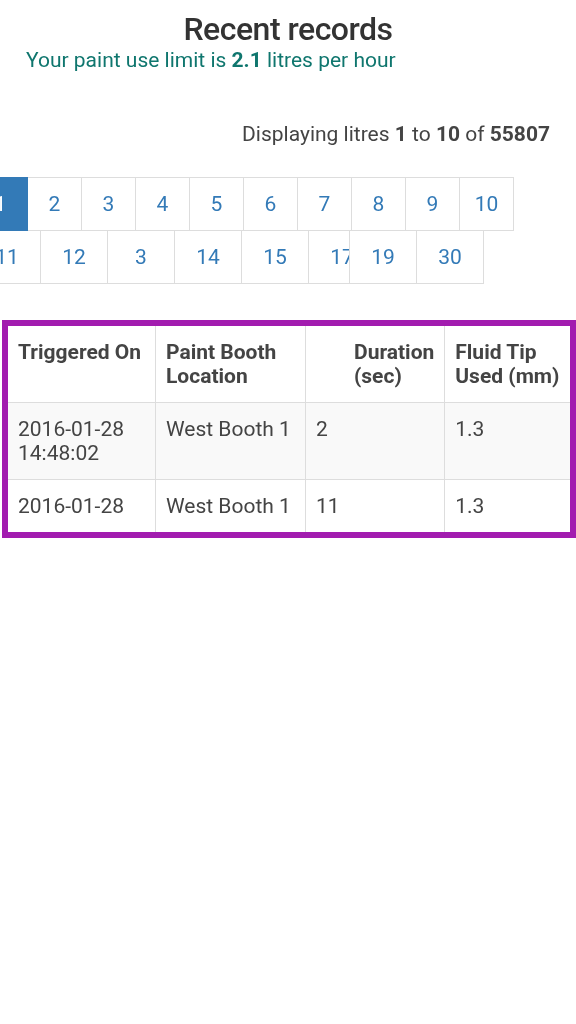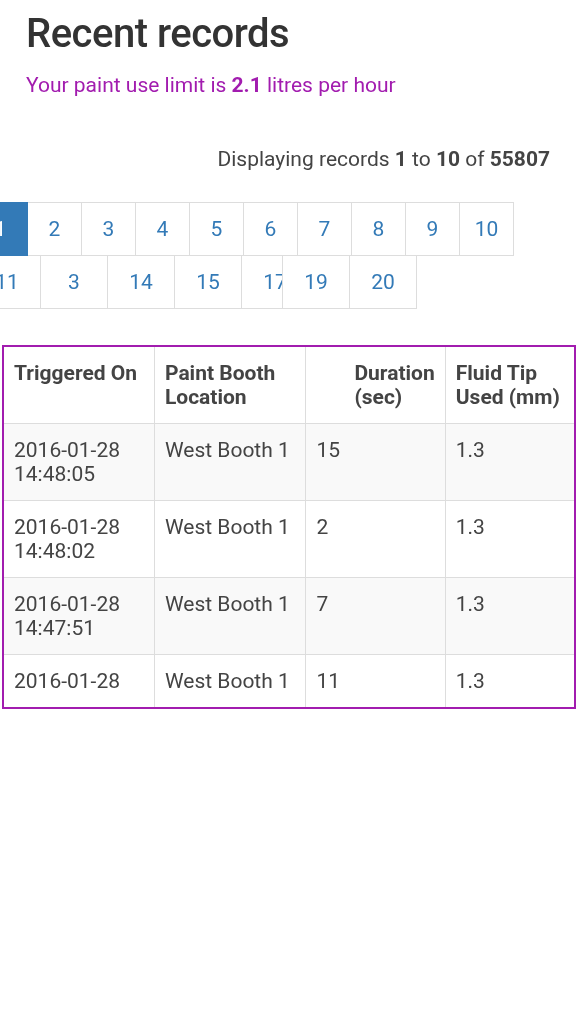--- a/index.html
+++ b/index.html
@@ -12,30 +12,30 @@
       font-size: 21px;
       color: #444;
       background: #fff;
       width: 576px;
       padding: 0;
     }
     .container {
       padding: 0 26px;
     }
     h1 {
-      font-size: 40px;
+      font-size: 32px;
       font-weight: 500;
       color: #333;
       margin-top: 10px;
-      margin-bottom: 16px;
       letter-spacing: -0.5px;
+      text-align: center;
     }
     .subtitle {
       font-size: 21px;
-      color: #a21caf;
+      color: #0f766e;
       margin-bottom: 50px;
     }
     .subtitle b {
       font-weight: 700;
     }
     .display-text {
       text-align: right;
       font-size: 21px;
       color: #444;
       margin-bottom: 32px;
@@ -77,21 +77,21 @@
     .page-btn.row3 {
       width: 68px;
     }
     .pagination-row {
       display: flex;
     }
     table {
       width: 100%;
       border-collapse: collapse;
       margin-top: 36px;
-      border: 2px solid #a21caf;
+      border: 6px solid #a21caf;
     }
     th, td {
       border: 1px solid #ddd;
       padding: 14px 10px;
       text-align: left;
       vertical-align: top;
       font-size: 21px;
       color: #444;
     }
     th {
@@ -115,77 +115,66 @@
   </style>
 </head>
 <body>
 
 <div class="container">
   <h1>Recent records</h1>
   <p class="subtitle">
     <span>Your paint use limit is </span><b>2.1</b><span> litres per hour</span>
   </p>
   <p class="display-text">
-    <span>Displaying records </span><b>1</b><span> to </span><b>10</b><span> of </span><b>55807</b>
+    <span>Displaying litres </span><b>1</b><span> to </span><b>10</b><span> of </span><b>55807</b>
   </p>
 </div>
 
 <div class="pagination" style="padding-left:26px;">
   <div class="pagination-row" style="margin-left:-26px;">
     <a class="page-btn active">1</a>
     <a class="page-btn">2</a>
     <a class="page-btn">3</a>
     <a class="page-btn">4</a>
     <a class="page-btn">5</a>
     <a class="page-btn">6</a>
     <a class="page-btn">7</a>
     <a class="page-btn">8</a>
     <a class="page-btn">9</a>
     <a class="page-btn">10</a>
   </div>
   <div class="pagination-row" style="margin-left:-26px;">
     <a class="page-btn row2">11</a>
+    <a class="page-btn row2">12</a>
     <a class="page-btn row2">3</a>
     <a class="page-btn row2">14</a>
     <a class="page-btn row2">15</a>
     <a class="page-btn row2">17</a>
   </div>
   <div class="pagination-row" style="margin-left:-26px;">
     <a class="page-btn row3">19</a>
-    <a class="page-btn row3">20</a>
+    <a class="page-btn row3">30</a>
   </div>
 </div>
 
 <div class="table-wrap">
 <table>
   <thead>
     <tr>
       <th class="col1">Triggered On</th>
       <th class="col2">Paint Booth Location</th>
       <th class="col3">Duration (sec)</th>
       <th class="col4">Fluid Tip Used (mm)</th>
     </tr>
   </thead>
   <tbody>
     <tr>
-      <td>2016-01-28 14:48:05</td>
-      <td>West Booth 1</td>
-      <td>15</td>
-      <td>1.3</td>
-    </tr>
-    <tr>
       <td>2016-01-28 14:48:02</td>
       <td>West Booth 1</td>
       <td>2</td>
-      <td>1.3</td>
-    </tr>
-    <tr>
-      <td>2016-01-28 14:47:51</td>
-      <td>West Booth 1</td>
-      <td>7</td>
       <td>1.3</td>
     </tr>
     <tr>
       <td>2016-01-28</td>
       <td>West Booth 1</td>
       <td>11</td>
       <td>1.3</td>
     </tr>
   </tbody>
 </table>

